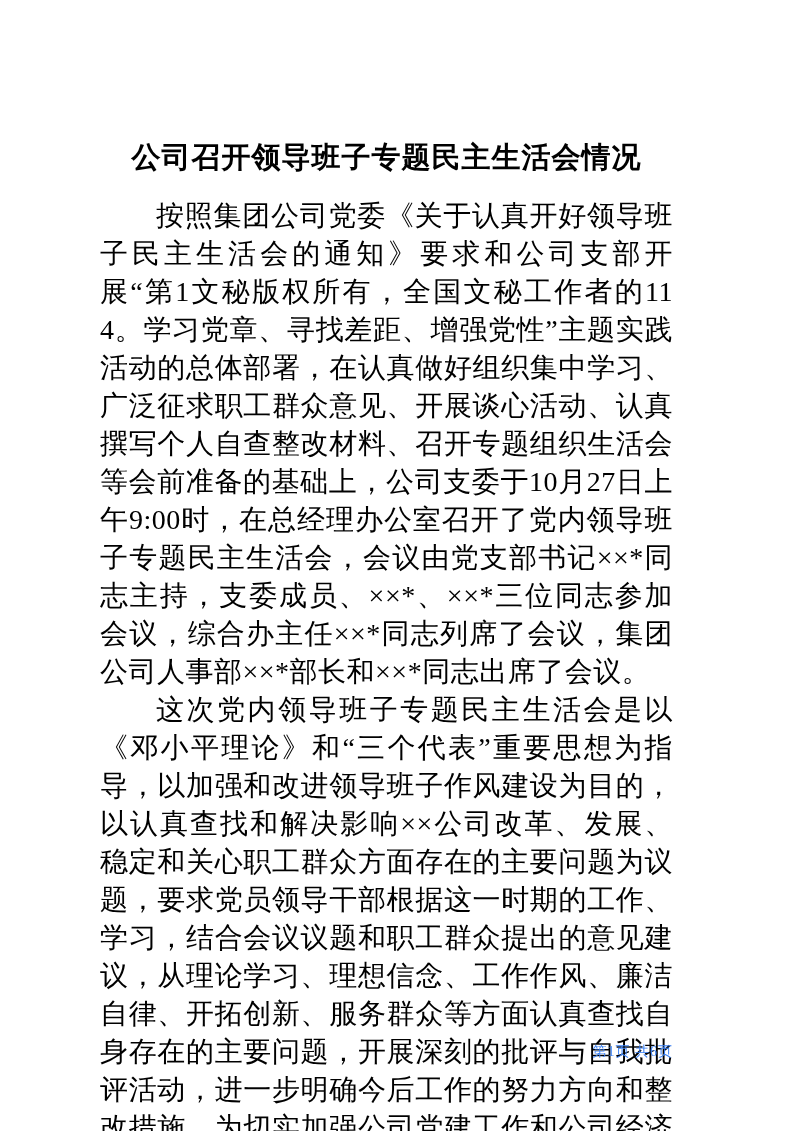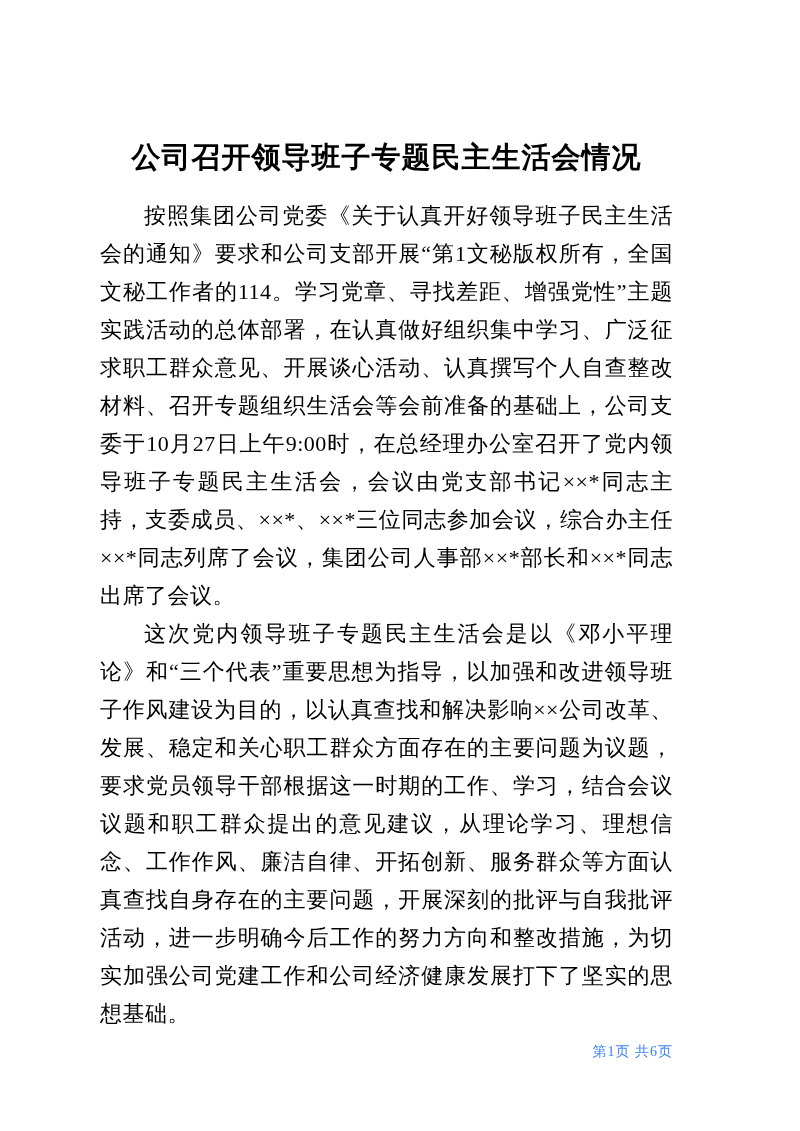--- a/index.html
+++ b/index.html
@@ -22,21 +22,21 @@
     margin: 0 0 20px 0;
     font-size: 29px;
     font-weight: bold;
     text-align: center;
     letter-spacing: 1px;
     line-height: 1.35;
     font-family: "Liberation Serif", "DejaVu Serif", serif;
   }
   .doc-para {
     margin: 0;
-    font-size: 22px;
+    font-size: 28px;
     line-height: 38px;
     text-align: justify;
     text-justify: inter-ideograph;
     text-indent: 2em;
     letter-spacing: 0.5px;
     word-break: break-all;
   }
   .doc-footer {
     position: absolute;
     right: 95px;

